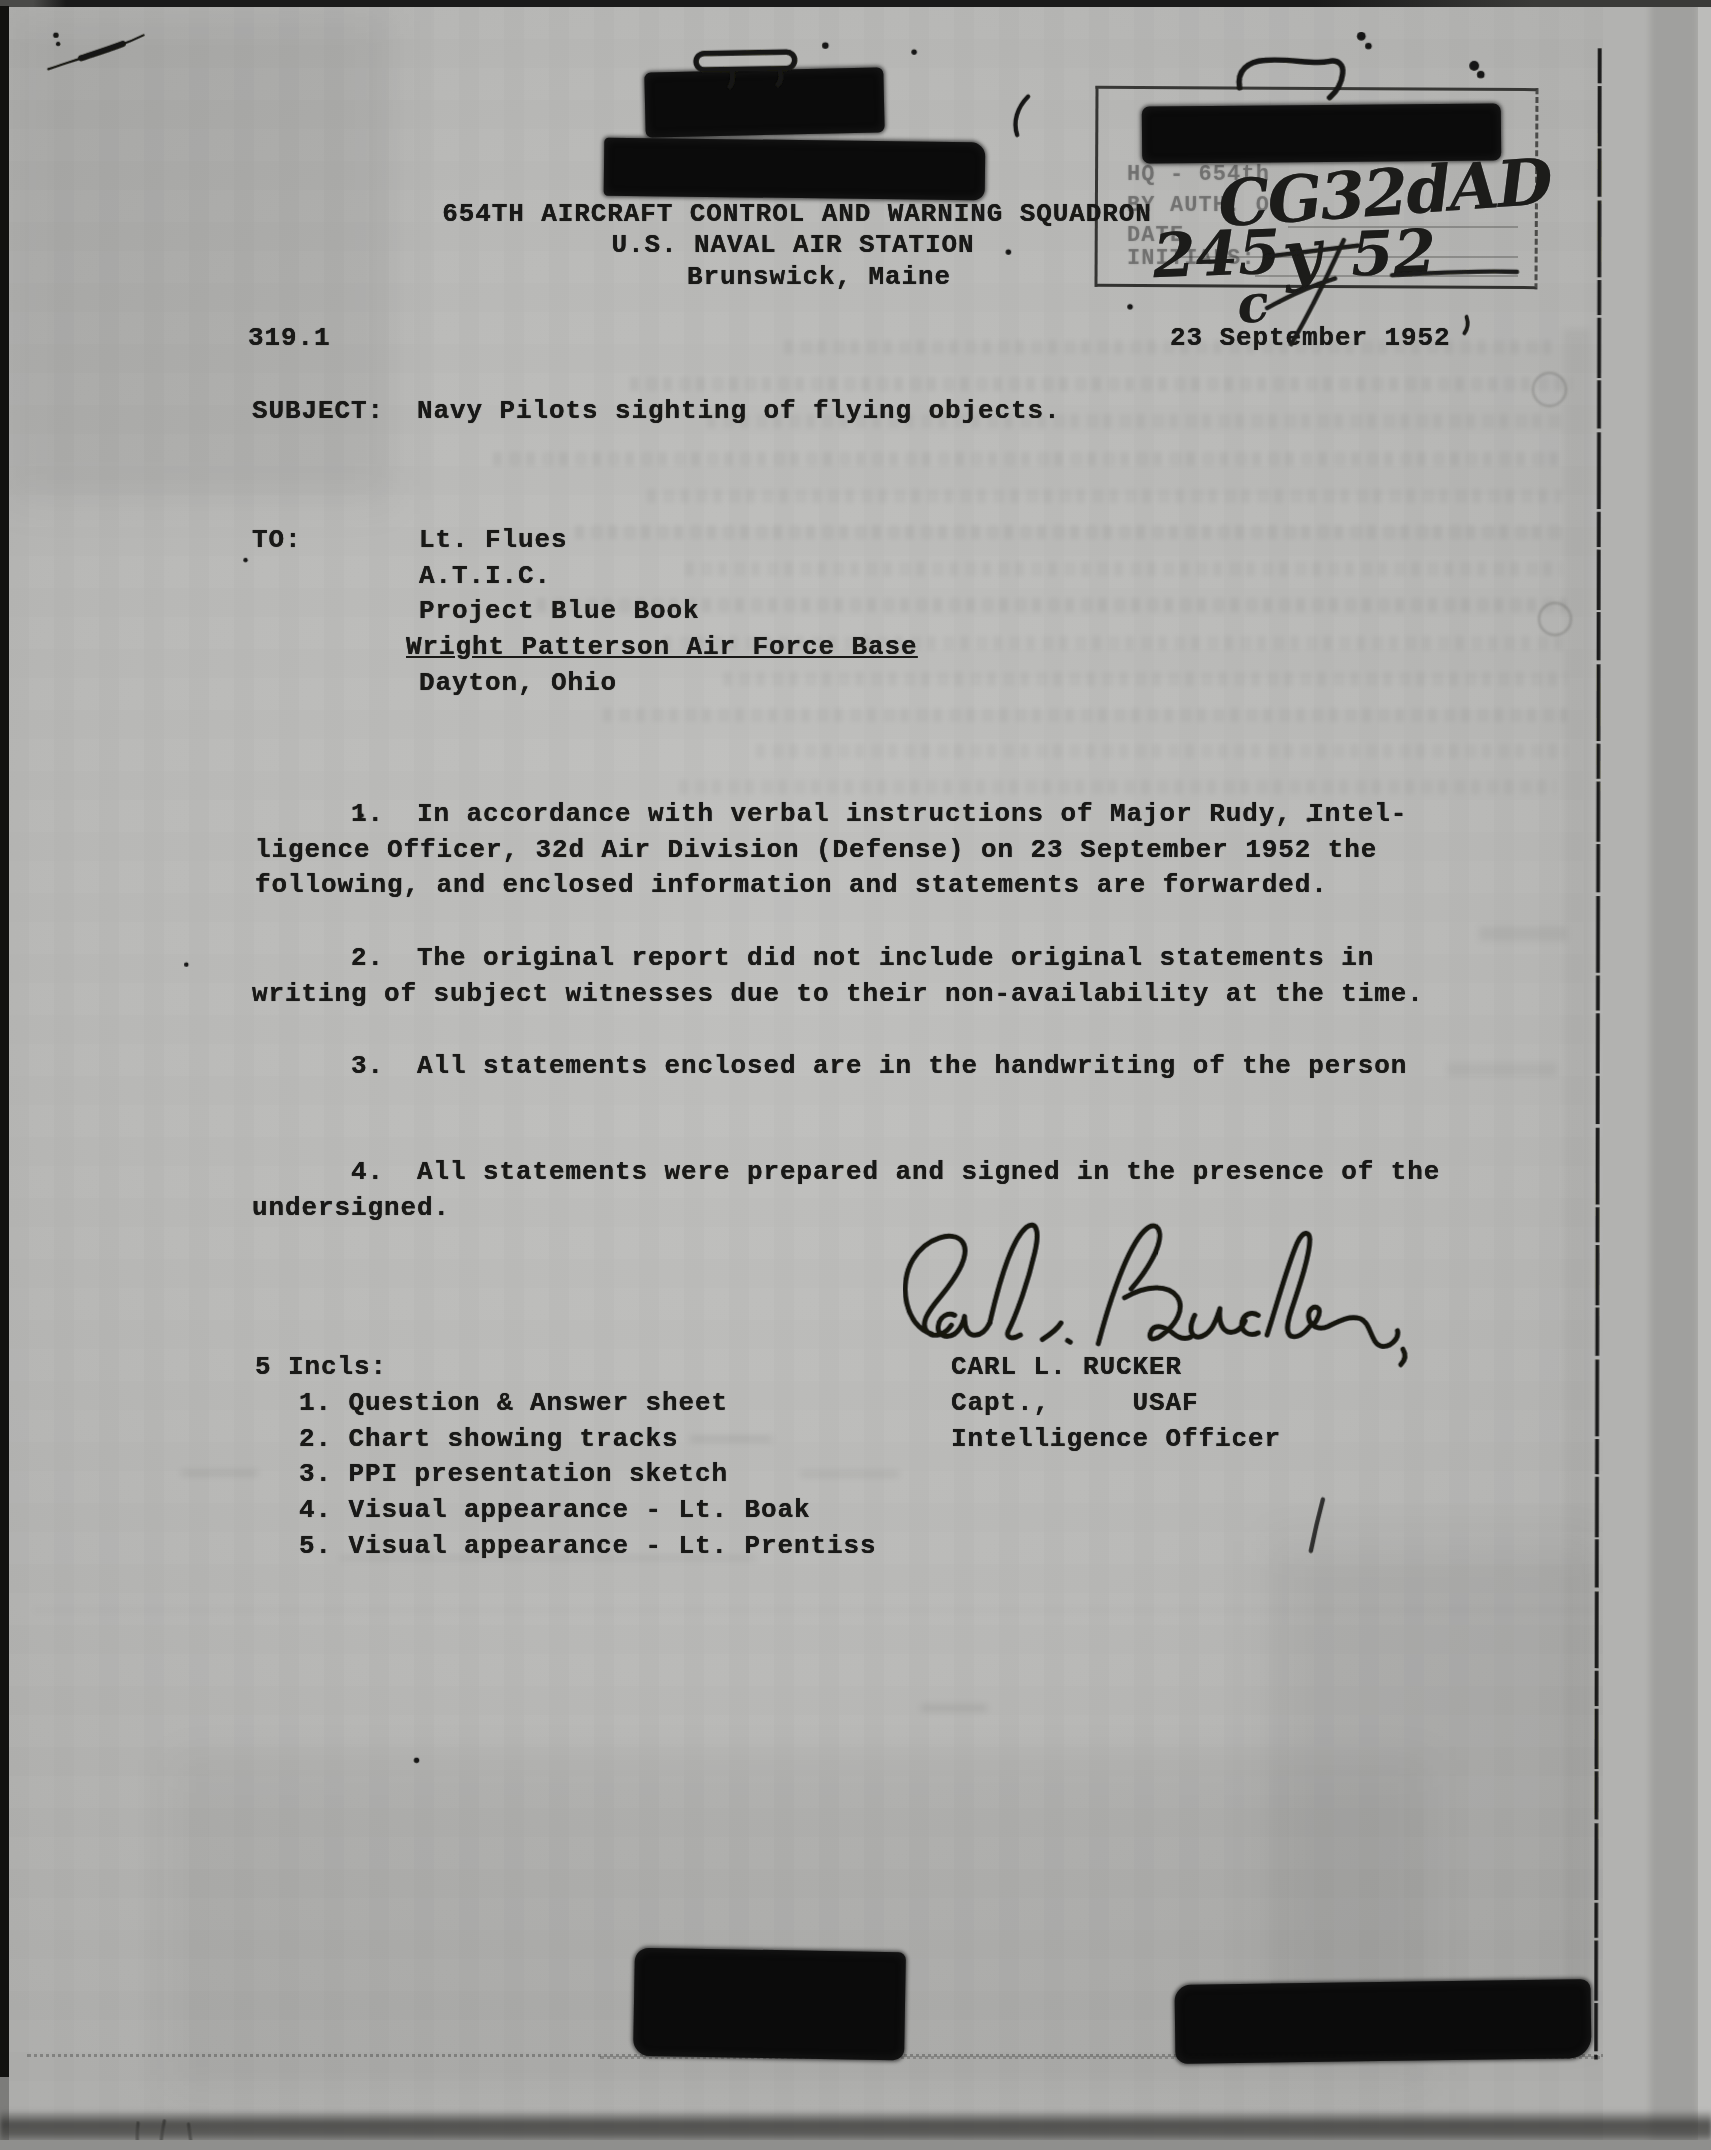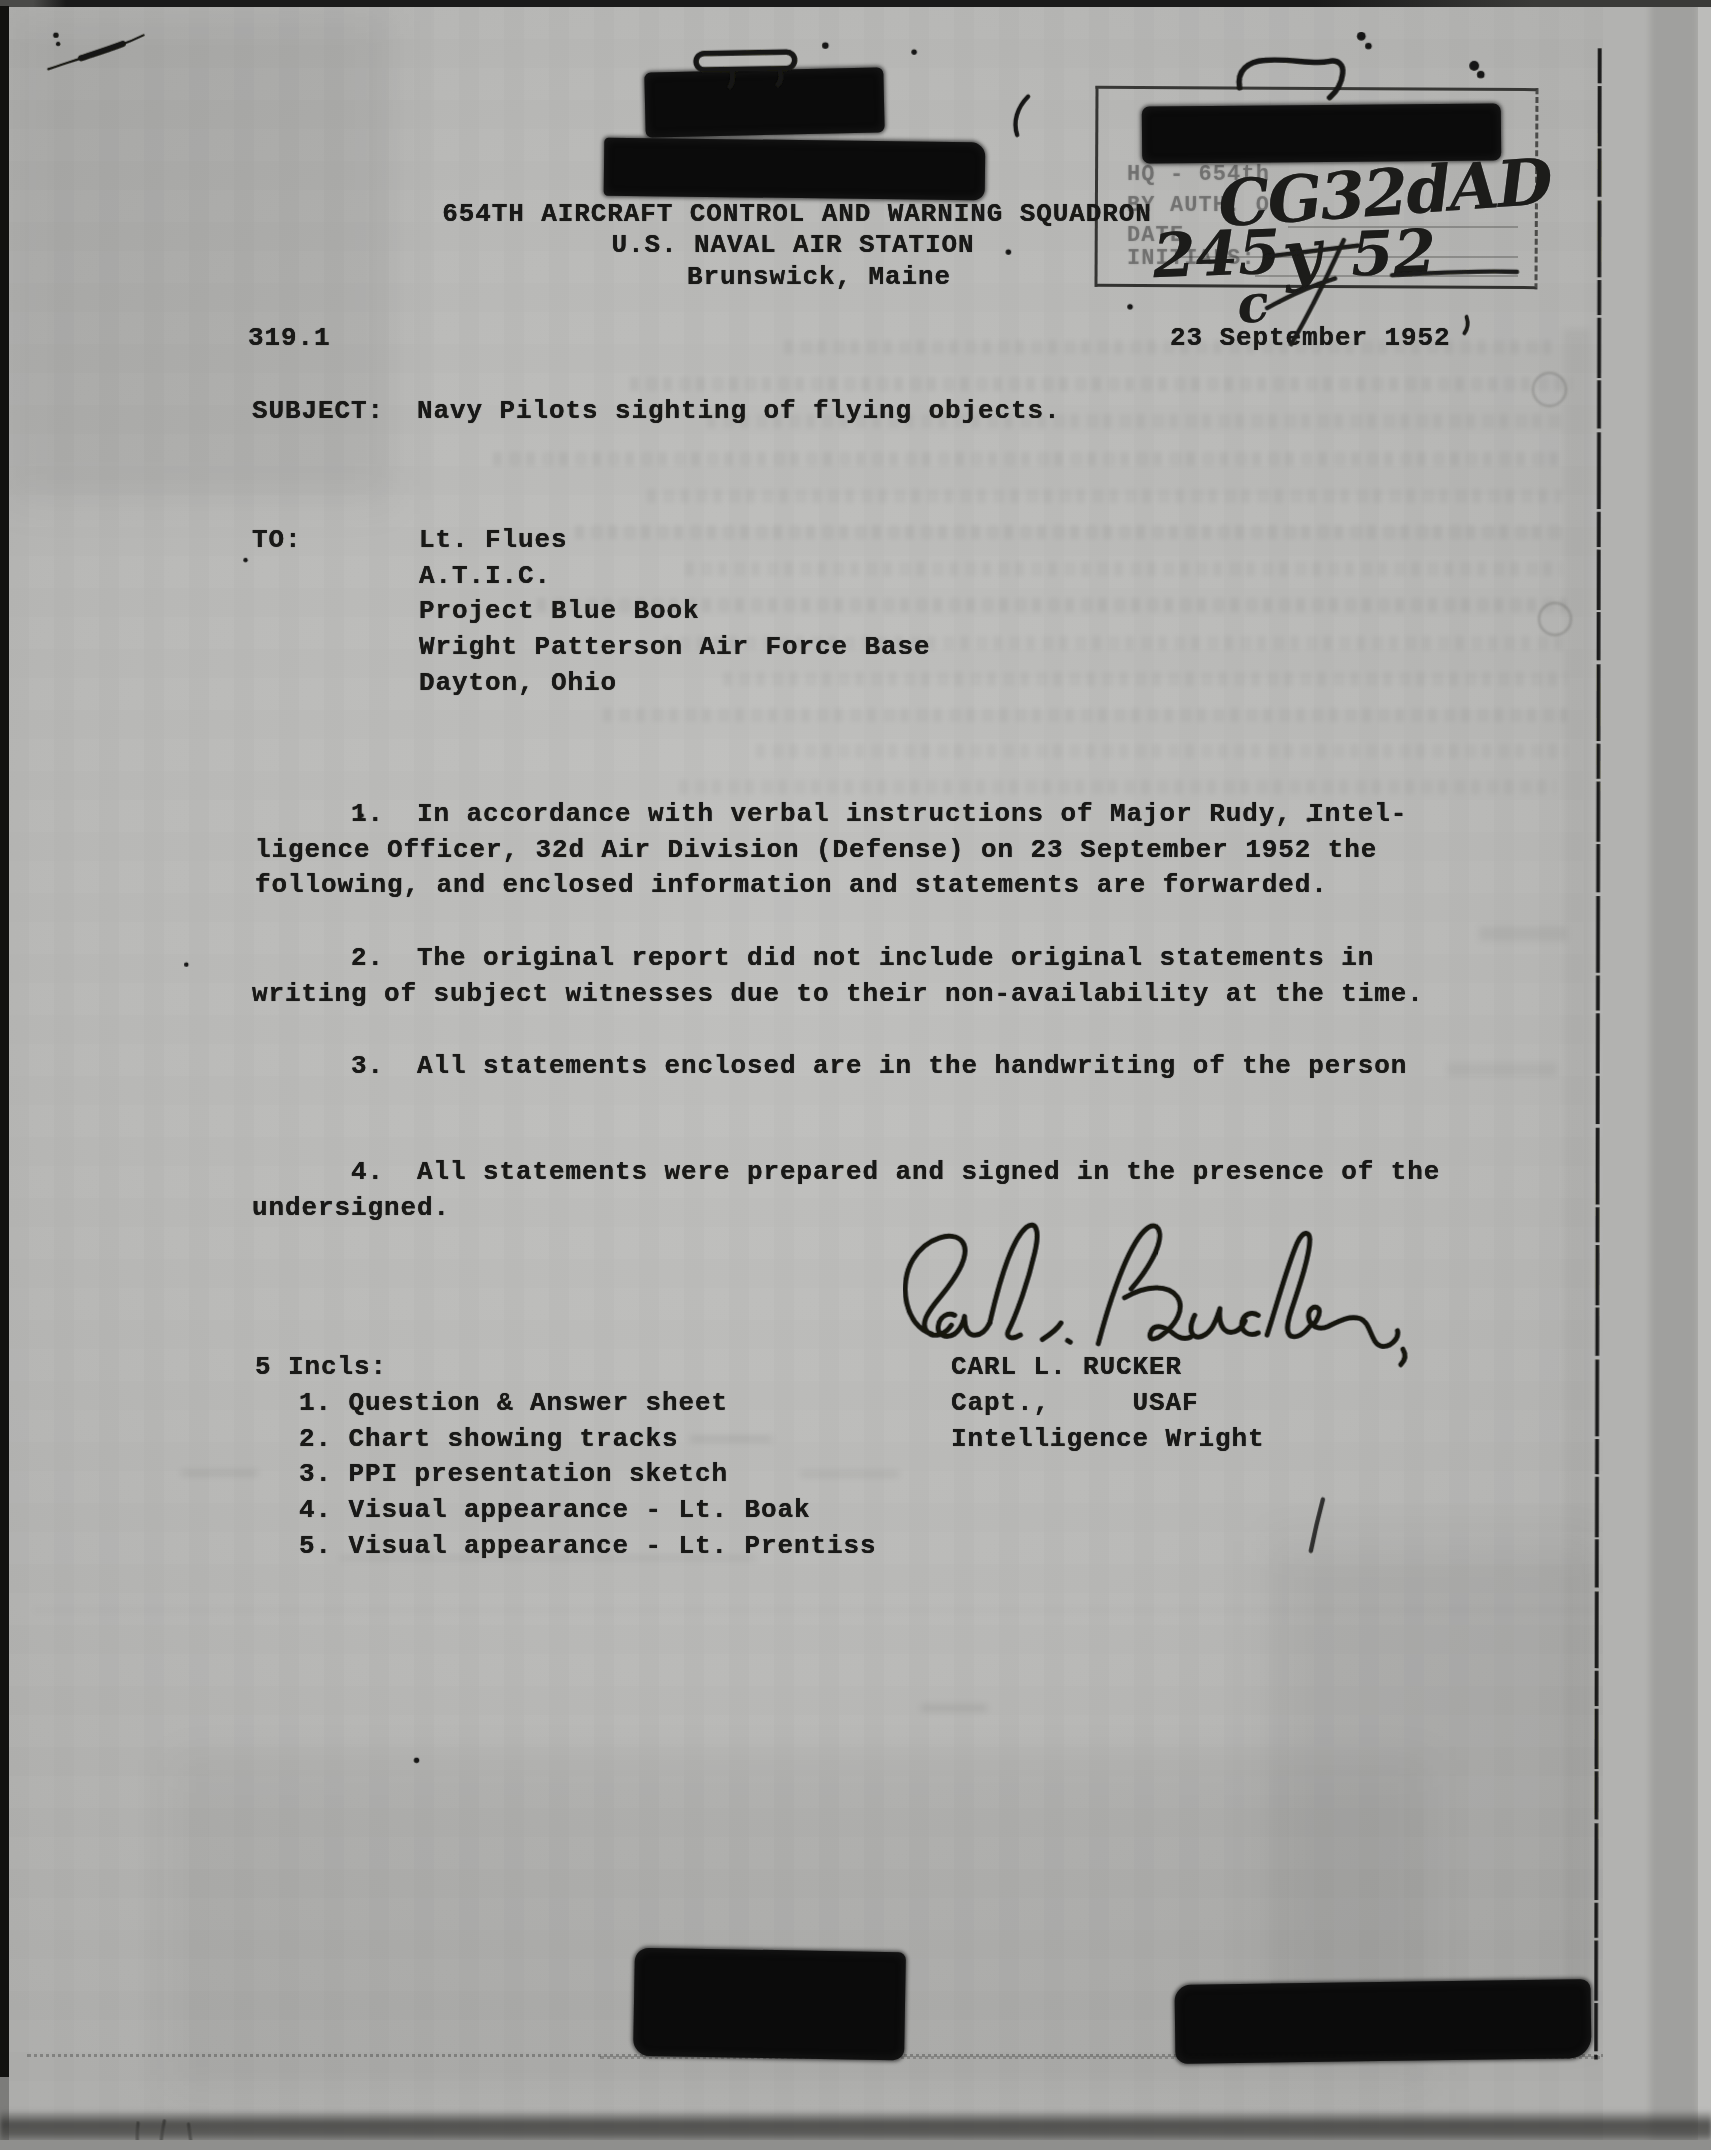--- a/index.html
+++ b/index.html
@@ -115,38 +115,38 @@
 
   <div class="typed" style="left:248px;top:325px;">319.1</div>
   <div class="typed" style="left:1170px;top:325px;">23 September 1952</div>
 
   <div class="typed" style="left:252px;top:398px;">SUBJECT:  Navy Pilots sighting of flying objects.</div>
 
   <div class="typed" style="left:252px;top:527px;">TO:</div>
   <div class="typed" style="left:419px;top:527px;">Lt. Flues</div>
   <div class="typed" style="left:419px;top:563px;">A.T.I.C.</div>
   <div class="typed" style="left:419px;top:598px;">Project Blue Book</div>
-  <div class="typed" style="left:419px;top:634px;">Wright Patterson Air Force Base</div>
+  <div class="typed" style="left:406px;top:634px;text-decoration:underline;">Wright Patterson Air Force Base</div>
   <div class="typed" style="left:419px;top:670px;">Dayton, Ohio</div>
 
   <div class="typed" style="left:351px;top:801px;">1.  In accordance with verbal instructions of Major Rudy, Intel-</div>
   <div class="typed" style="left:255px;top:837px;">ligence Officer, 32d Air Division (Defense) on 23 September 1952 the</div>
   <div class="typed" style="left:255px;top:872px;">following, and enclosed information and statements are forwarded.</div>
 
   <div class="typed" style="left:351px;top:945px;">2.  The original report did not include original statements in</div>
   <div class="typed" style="left:252px;top:981px;font-family:Liberation Mono, monospace;">writing of subject witnesses due to their non-availability at the time.</div>
 
   <div class="typed" style="left:351px;top:1053px;">3.  All statements enclosed are in the handwriting of the person</div>
 
   <div class="typed" style="left:351px;top:1159px;">4.  All statements were prepared and signed in the presence of the</div>
   <div class="typed" style="left:252px;top:1195px;">undersigned.</div>
 
   <div class="typed" style="left:951px;top:1354px;">CARL L. RUCKER</div>
   <div class="typed" style="left:951px;top:1390px;">Capt.,     USAF</div>
-  <div class="typed" style="left:951px;top:1426px;">Intelligence Wright</div>
+  <div class="typed" style="left:951px;top:1426px;">Intelligence Officer</div>
 
   <div class="typed" style="left:255px;top:1354px;">5 Incls:</div>
   <div class="typed" style="left:299px;top:1390px;">1. Question &amp; Answer sheet</div>
   <div class="typed" style="left:299px;top:1426px;">2. Chart showing tracks</div>
   <div class="typed" style="left:299px;top:1461px;">3. PPI presentation sketch</div>
   <div class="typed" style="left:299px;top:1497px;">4. Visual appearance - Lt. Boak</div>
   <div class="typed" style="left:299px;top:1533px;">5. Visual appearance - Lt. Prentiss</div>
 
   <div class="smudge" style="left:690px;top:1437px;width:82px;height:4.4px;opacity:.35;"></div>
   <div class="smudge" style="left:181px;top:1471px;width:77px;height:3.8px;opacity:.3;"></div>

